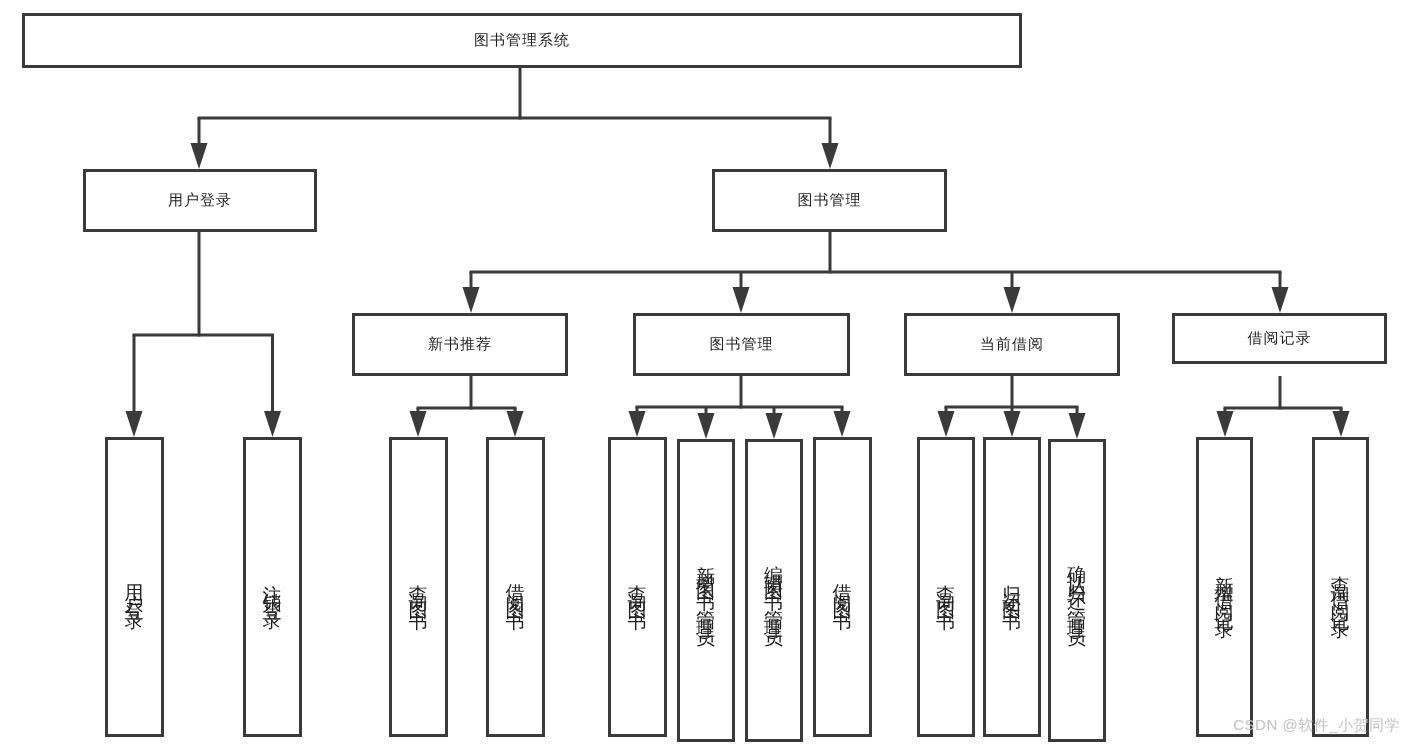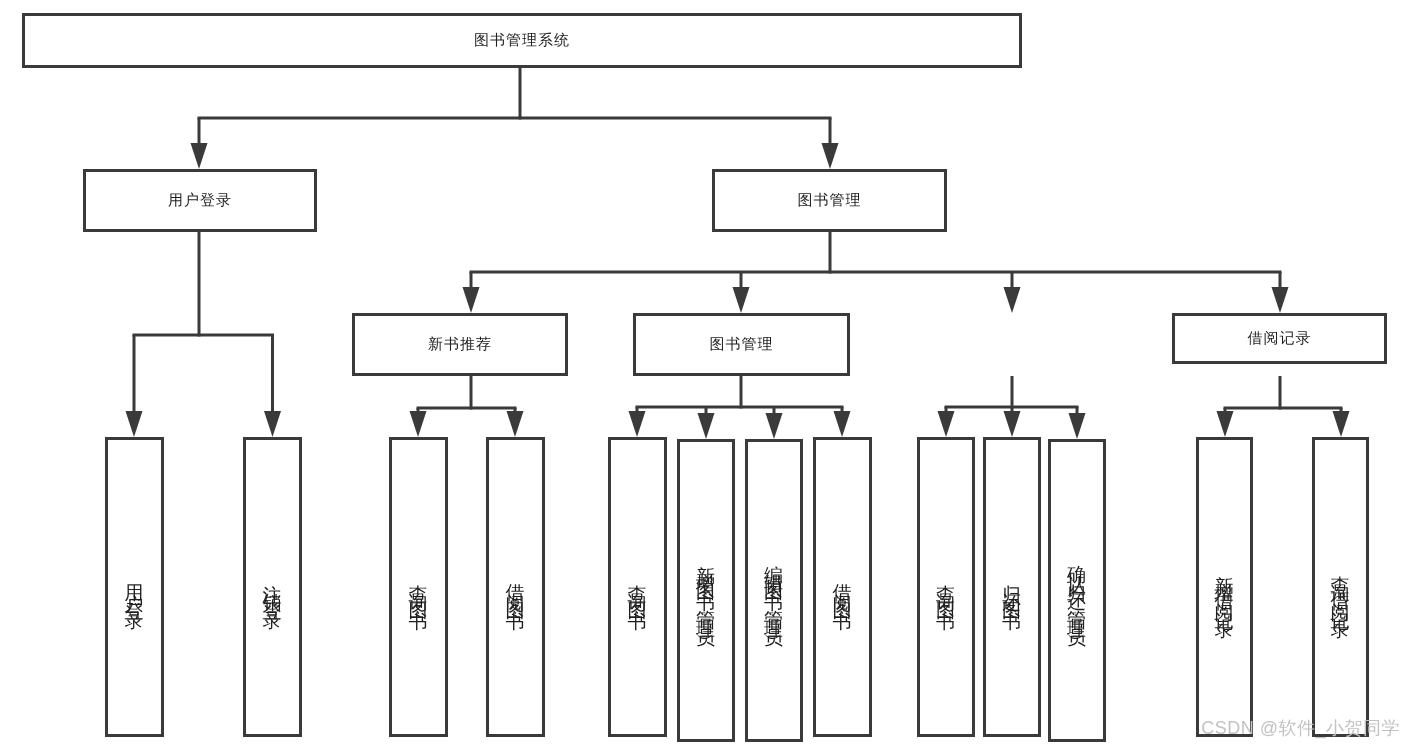--- a/index.html
+++ b/index.html
@@ -40,21 +40,21 @@
   .b-bb2{left:677px;}
   .b-bb3{left:745px;}
   .b-bb4{left:813px;}
   .b-cb1{left:917px;width:58px;}
   .b-cb2{left:983px;width:58px;}
   .b-cb3{left:1048px;width:60px;}
   .b-br1{left:1196px;width:57px;}
   .b-br2{left:1312px;width:57px;}
   .watermark{
     position:absolute;left:1188px;top:716px;width:212px;height:26px;
-    color:#c2c2c2;font-size:18px;text-align:right;z-index:2;white-space:nowrap;
+    color:#c2c2c2;font-size:15px;text-align:right;z-index:2;white-space:nowrap;
     letter-spacing:0.5px;
   }
 </style>
 </head>
 <body>
 
 <div class="canvas">
 
   <svg class="wires" width="1405" height="747" viewBox="0 0 1405 747" stroke="#3a3a3a" stroke-width="3" fill="#3a3a3a">
 
@@ -132,20 +132,21 @@
     </g>
   </svg>
 
   <div class="hbox b-root">图书管理系统</div>
 
   <div class="hbox b-userlogin">用户登录</div>
   <div class="hbox b-bookmgmt">图书管理</div>
 
   <div class="hbox b-newbook">新书推荐</div>
   <div class="hbox b-bookborrow">图书管理</div>
+  <div class="hbox b-currborrow">当前借阅</div>
   <div class="hbox b-borrowrec">借阅记录</div>
 
   <div class="vbox b-u1">用户登录</div>
   <div class="vbox b-u2">注销登录</div>
 
   <div class="vbox b-n1">查询图书</div>
   <div class="vbox b-n2">借阅图书</div>
 
   <div class="vbox b-bb1">查询图书</div>
   <div class="vbox tall b-bb2">新增图书（管理员）</div>

